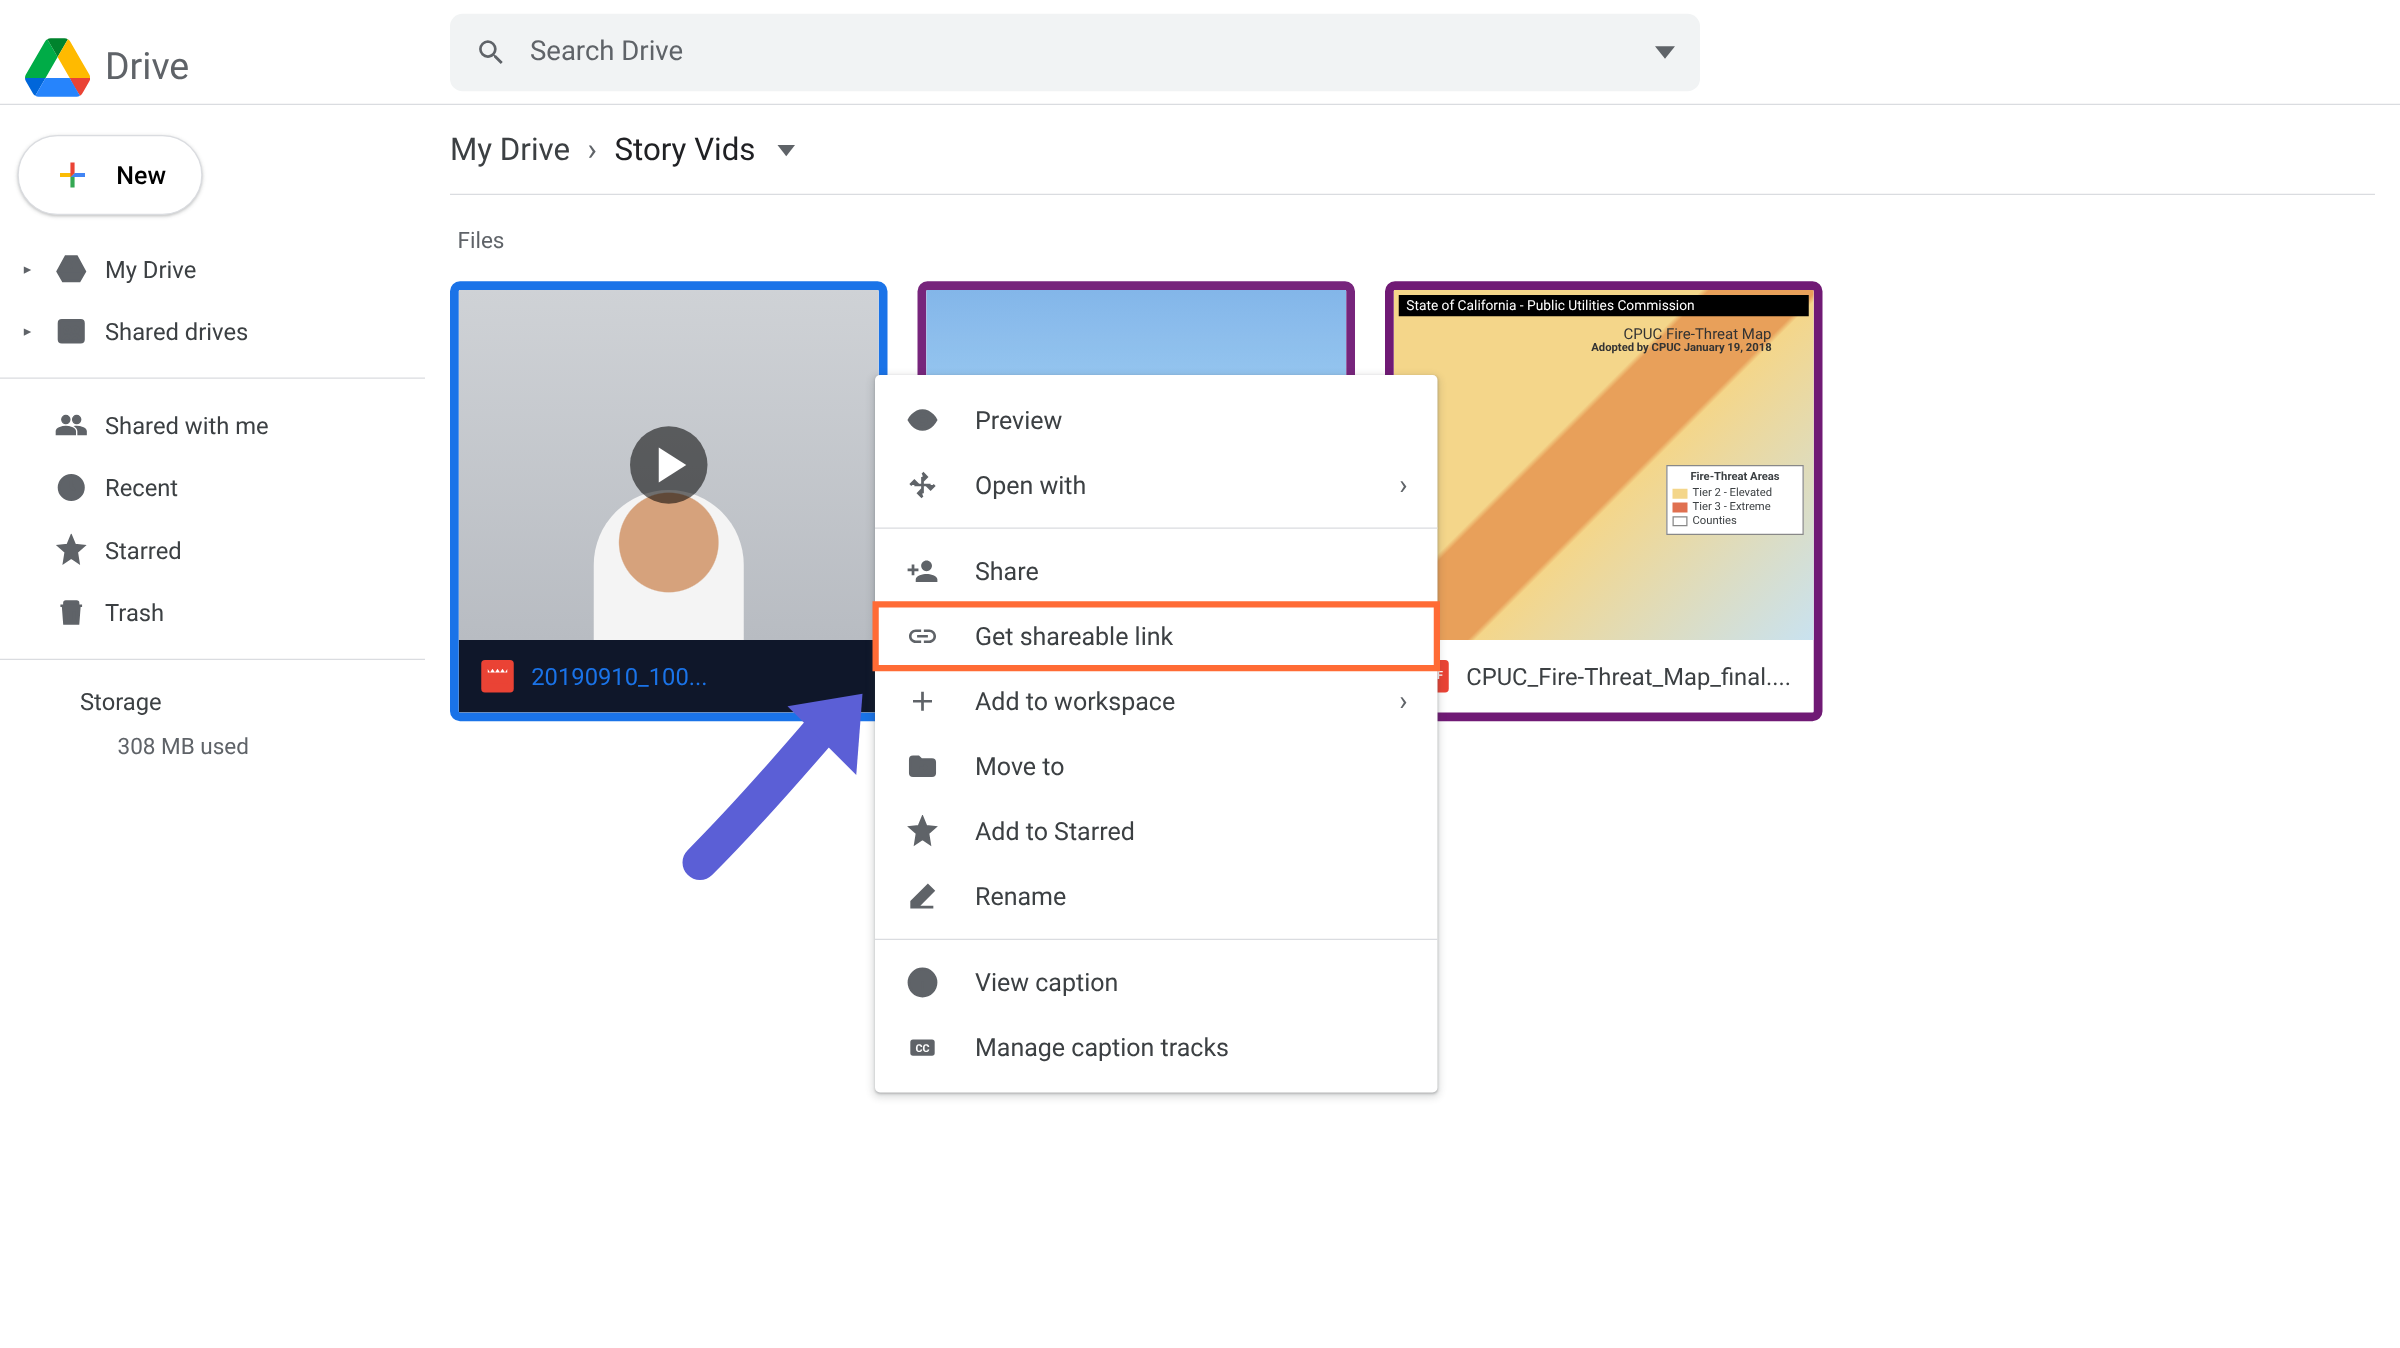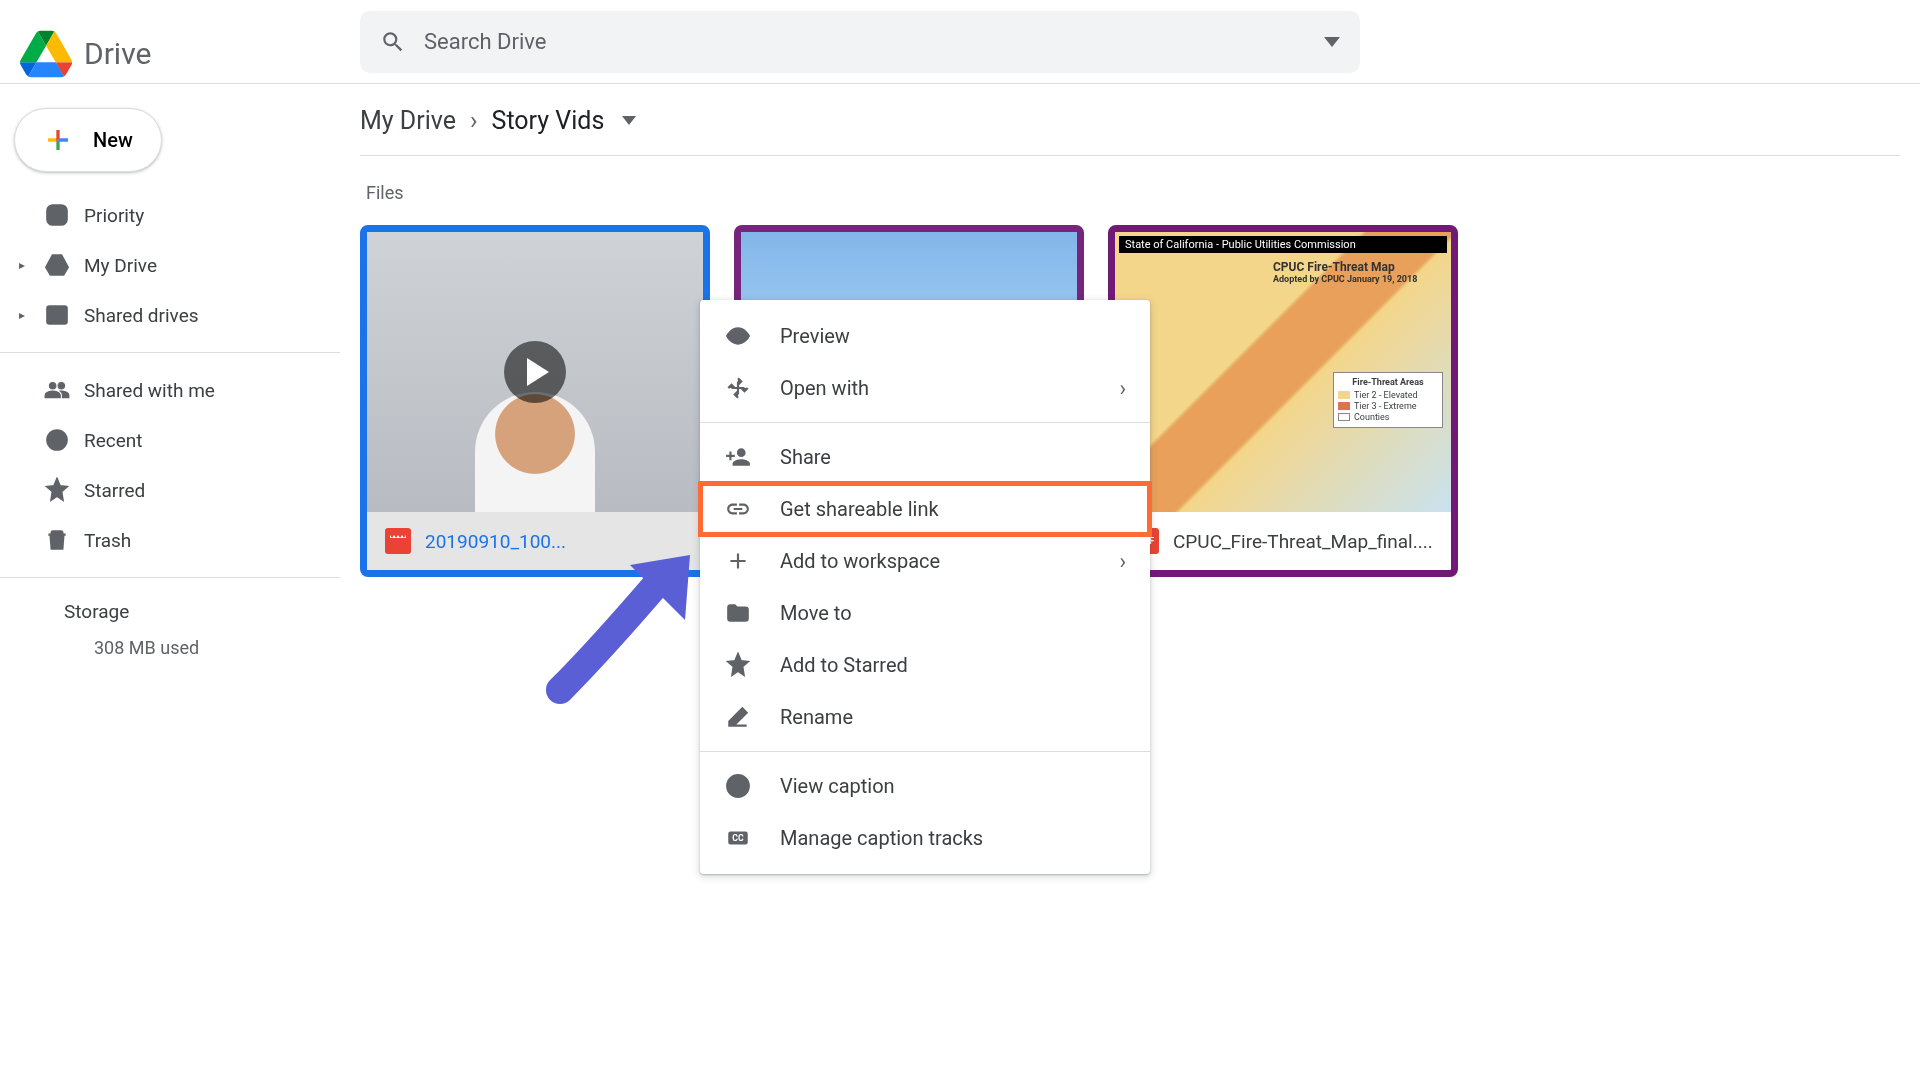--- a/index.html
+++ b/index.html
@@ -44,34 +44,34 @@
 
 .section-label { font-size: 18px; color: #5f6368; margin: 26px 0 22px 6px; }
 
 .files-grid { display: flex; gap: 24px; position: relative; }
 .file-card { width: 350px; border: 7px solid #701a75; border-radius: 8px; overflow: hidden; background: #fff; cursor: pointer; position: relative; }
 .file-card.selected { border-color: #1a73e8; }
 .thumb { width: 100%; height: 280px; background: #e8eaed; position: relative; display: flex; align-items: center; justify-content: center; }
 .play-overlay { position: absolute; width: 62px; height: 62px; background: rgba(0,0,0,.55); border-radius: 50%; display: flex; align-items: center; justify-content: center; }
 .play-overlay::after { content: ""; width: 0; height: 0; border-top: 14px solid transparent; border-bottom: 14px solid transparent; border-left: 22px solid #fff; margin-left: 6px; }
 .file-footer { display: flex; align-items: center; gap: 14px; padding: 16px 18px; }
-.file-footer.selected-footer { background: #e5e5e5; }
+.file-footer.selected-footer { background: #0f172a; }
 .filetype-icon { width: 26px; height: 26px; border-radius: 3px; display: flex; align-items: center; justify-content: center; }
 .filetype-video { background: #ea4335; }
 .filetype-pdf { background: #ea4335; color: #fff; font-size: 9px; font-weight: bold; text-align: center; }
 .file-name { font-size: 19px; color: #1a73e8; white-space: nowrap; overflow: hidden; text-overflow: ellipsis; }
 .file-name.normal { color: #3c4043; }
 
 
 .thumb-person { background: linear-gradient(#cfd2d6, #b8bcc2); }
 .thumb-construction { background: linear-gradient(#7db3e8 0%, #9ecdf5 45%, #d0b080 46%, #c4a26e 100%); }
 .thumb-map { background: linear-gradient(135deg, #f4d68a 0%, #f4d68a 40%, #e8a05a 41%, #e8a05a 55%, #f4d68a 56%, #c9e2f0 100%); position: relative; }
 .map-header { position: absolute; top: 4px; left: 4px; right: 4px; background: #000; color: #fff; font-size: 11px; padding: 2px 6px; }
 .map-title-box { position: absolute; top: 28px; right: 8px; width: 170px; font-size: 10px; color: #333; }
-.map-title-box .mt-title { font-weight: bold; font-size: 12px; text-align: left; }
+.map-title-box .mt-title { font-weight: normal; font-size: 12px; text-align: center; }
 .map-title-box .mt-sub { font-weight: bold; font-size: 9px; text-align: left; margin-bottom: 4px; }
 .map-legend { position: absolute; top: 140px; right: 8px; width: 110px; background: #fff; border: 1px solid #888; font-size: 9px; padding: 4px; }
 .map-legend .lg-title { font-weight: bold; text-align: center; margin-bottom: 3px; }
 .lg-row { display: flex; align-items: center; gap: 4px; margin: 1px 0; }
 .lg-sw { width: 12px; height: 8px; }
 
 
 .context-menu { position: absolute; left: 700px; top: 300px; width: 450px; background: #fff; border-radius: 4px; box-shadow: 0 2px 6px 2px rgba(60,64,67,.15), 0 1px 2px rgba(60,64,67,.3); padding: 10px 0; z-index: 100; }
 .menu-item { display: flex; align-items: center; padding: 12px 24px; gap: 28px; cursor: pointer; font-size: 20px; color: #3c4043; position: relative; }
 .menu-item .m-icon { width: 28px; height: 28px; display: flex; align-items: center; justify-content: center; }
@@ -117,30 +117,20 @@
       <svg class="plus-icon" viewBox="0 0 36 36">
           <path fill="#34A853" d="M16 16v14h4V20z"></path>
           <path fill="#4285F4" d="M30 16H20l-4 4h14z"></path>
           <path fill="#FBBC05" d="M6 16v4h10l4-4z"></path>
           <path fill="#EA4335" d="M20 16V6h-4v14z"></path>
           <path fill="none" d="M0 0h36v36H0z"></path>
         </svg>
       <span>New</span>
     </button>
 
-    <div class="nav-item">
-      <span class="caret"></span>
-      <span class="nav-icon">
-          <svg viewBox="0 0 24 24" fill="none" stroke-width="2">
-            <rect x="3" y="3" width="18" height="18" rx="5"></rect>
-            <path d="M8 12l3 3 5-6"></path>
-          </svg>
-        </span>
-      <span class="label">Priority</span>
-    </div>
     <div class="nav-item">
       <span class="caret">▸</span>
       <span class="nav-icon">
           <svg viewBox="0 0 24 24" fill="none" stroke-width="2">
             <path d="M8 3h8l6 11-4 7H6l-4-7z"></path>
             <path d="M8 3l4 8 4-8M2 14h20"></path>
           </svg>
         </span>
       <span class="label">My Drive</span>
     </div>

